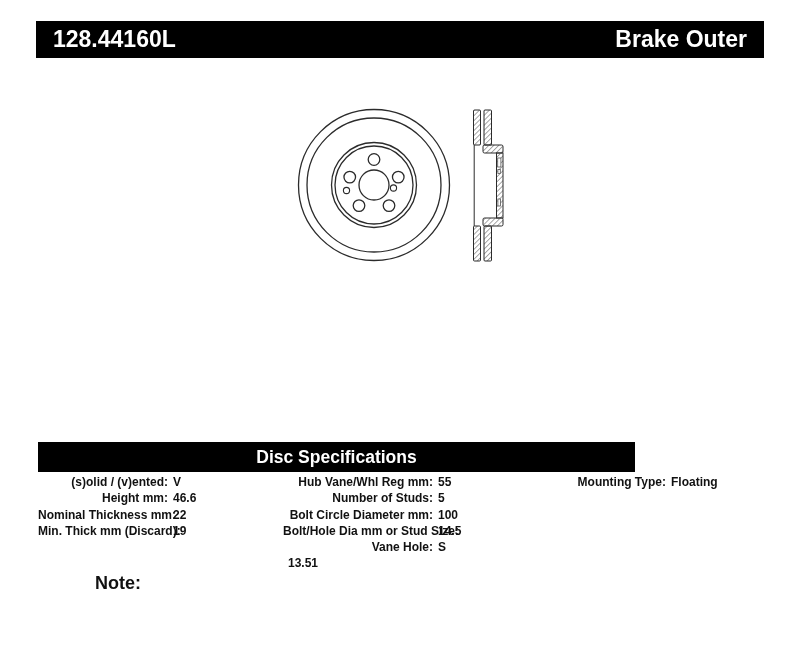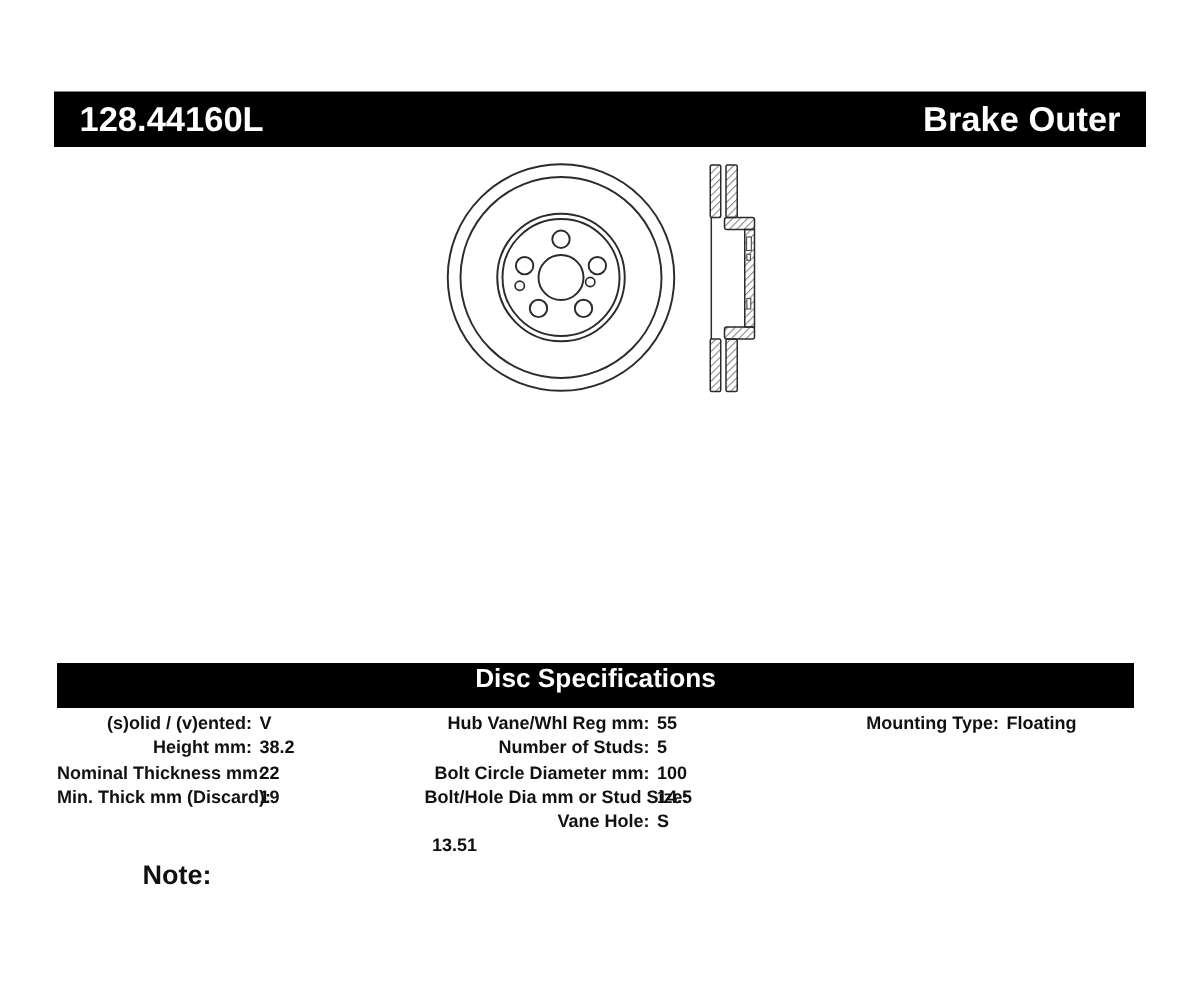--- a/index.html
+++ b/index.html
@@ -6,33 +6,32 @@
   html, body { width: 800px; height: 655px; background: #ffffff; overflow: hidden; }
   body { font-family: "Liberation Sans", sans-serif; position: relative; }
 
   .page { position: absolute; inset: 0; width: 800px; height: 655px; background: #fff; }
 
   .header-bar {
     position: absolute; left: 36px; top: 21px; width: 728px; height: 37px;
     background: #000; color: #fff;
     display: flex; align-items: center; justify-content: space-between;
     padding: 0 17px;
-    margin-top: 40px;
   }
   .header-bar .part-number,
   .header-bar .product-title {
     font-size: 23px; font-weight: bold; letter-spacing: 0px; white-space: nowrap;
   }
 
   .drawing-svg { position: absolute; left: 0; top: 0; width: 800px; height: 655px; }
 
   .specs-bar {
-    position: absolute; left: 38px; top: 442px; width: 718px; height: 30px;
+    position: absolute; left: 38px; top: 442px; width: 597px; height: 30px;
     background: #000; color: #fff;
-    display: flex; justify-content: center;
+    display: flex; align-items: center; justify-content: center;
   }
   .specs-bar .specs-title { font-size: 17.5px; font-weight: bold; }
 
   .spec-col { position: absolute; top: 474px; }
   .spec-col-1 { left: 38px;  width: 240px; }
   .spec-col-2 { left: 283px; width: 240px; }
   .spec-col-3 { left: 574px; width: 225px; }
 
   .spec-row {
     display: flex; align-items: baseline;
@@ -108,21 +107,21 @@
     <span class="specs-title">Disc Specifications</span>
   </div>
 
   <div class="spec-col spec-col-1">
     <div class="spec-row">
       <span class="spec-label">(s)olid / (v)ented:</span>
       <span class="spec-value">V</span>
     </div>
     <div class="spec-row">
       <span class="spec-label">Height mm:</span>
-      <span class="spec-value">38.2</span>
+      <span class="spec-value">46.6</span>
     </div>
     <div class="spec-row">
       <span class="spec-label">Nominal Thickness mm:</span>
       <span class="spec-value">22</span>
     </div>
     <div class="spec-row">
       <span class="spec-label">Min. Thick mm (Discard):</span>
       <span class="spec-value">19</span>
     </div>
   </div>

